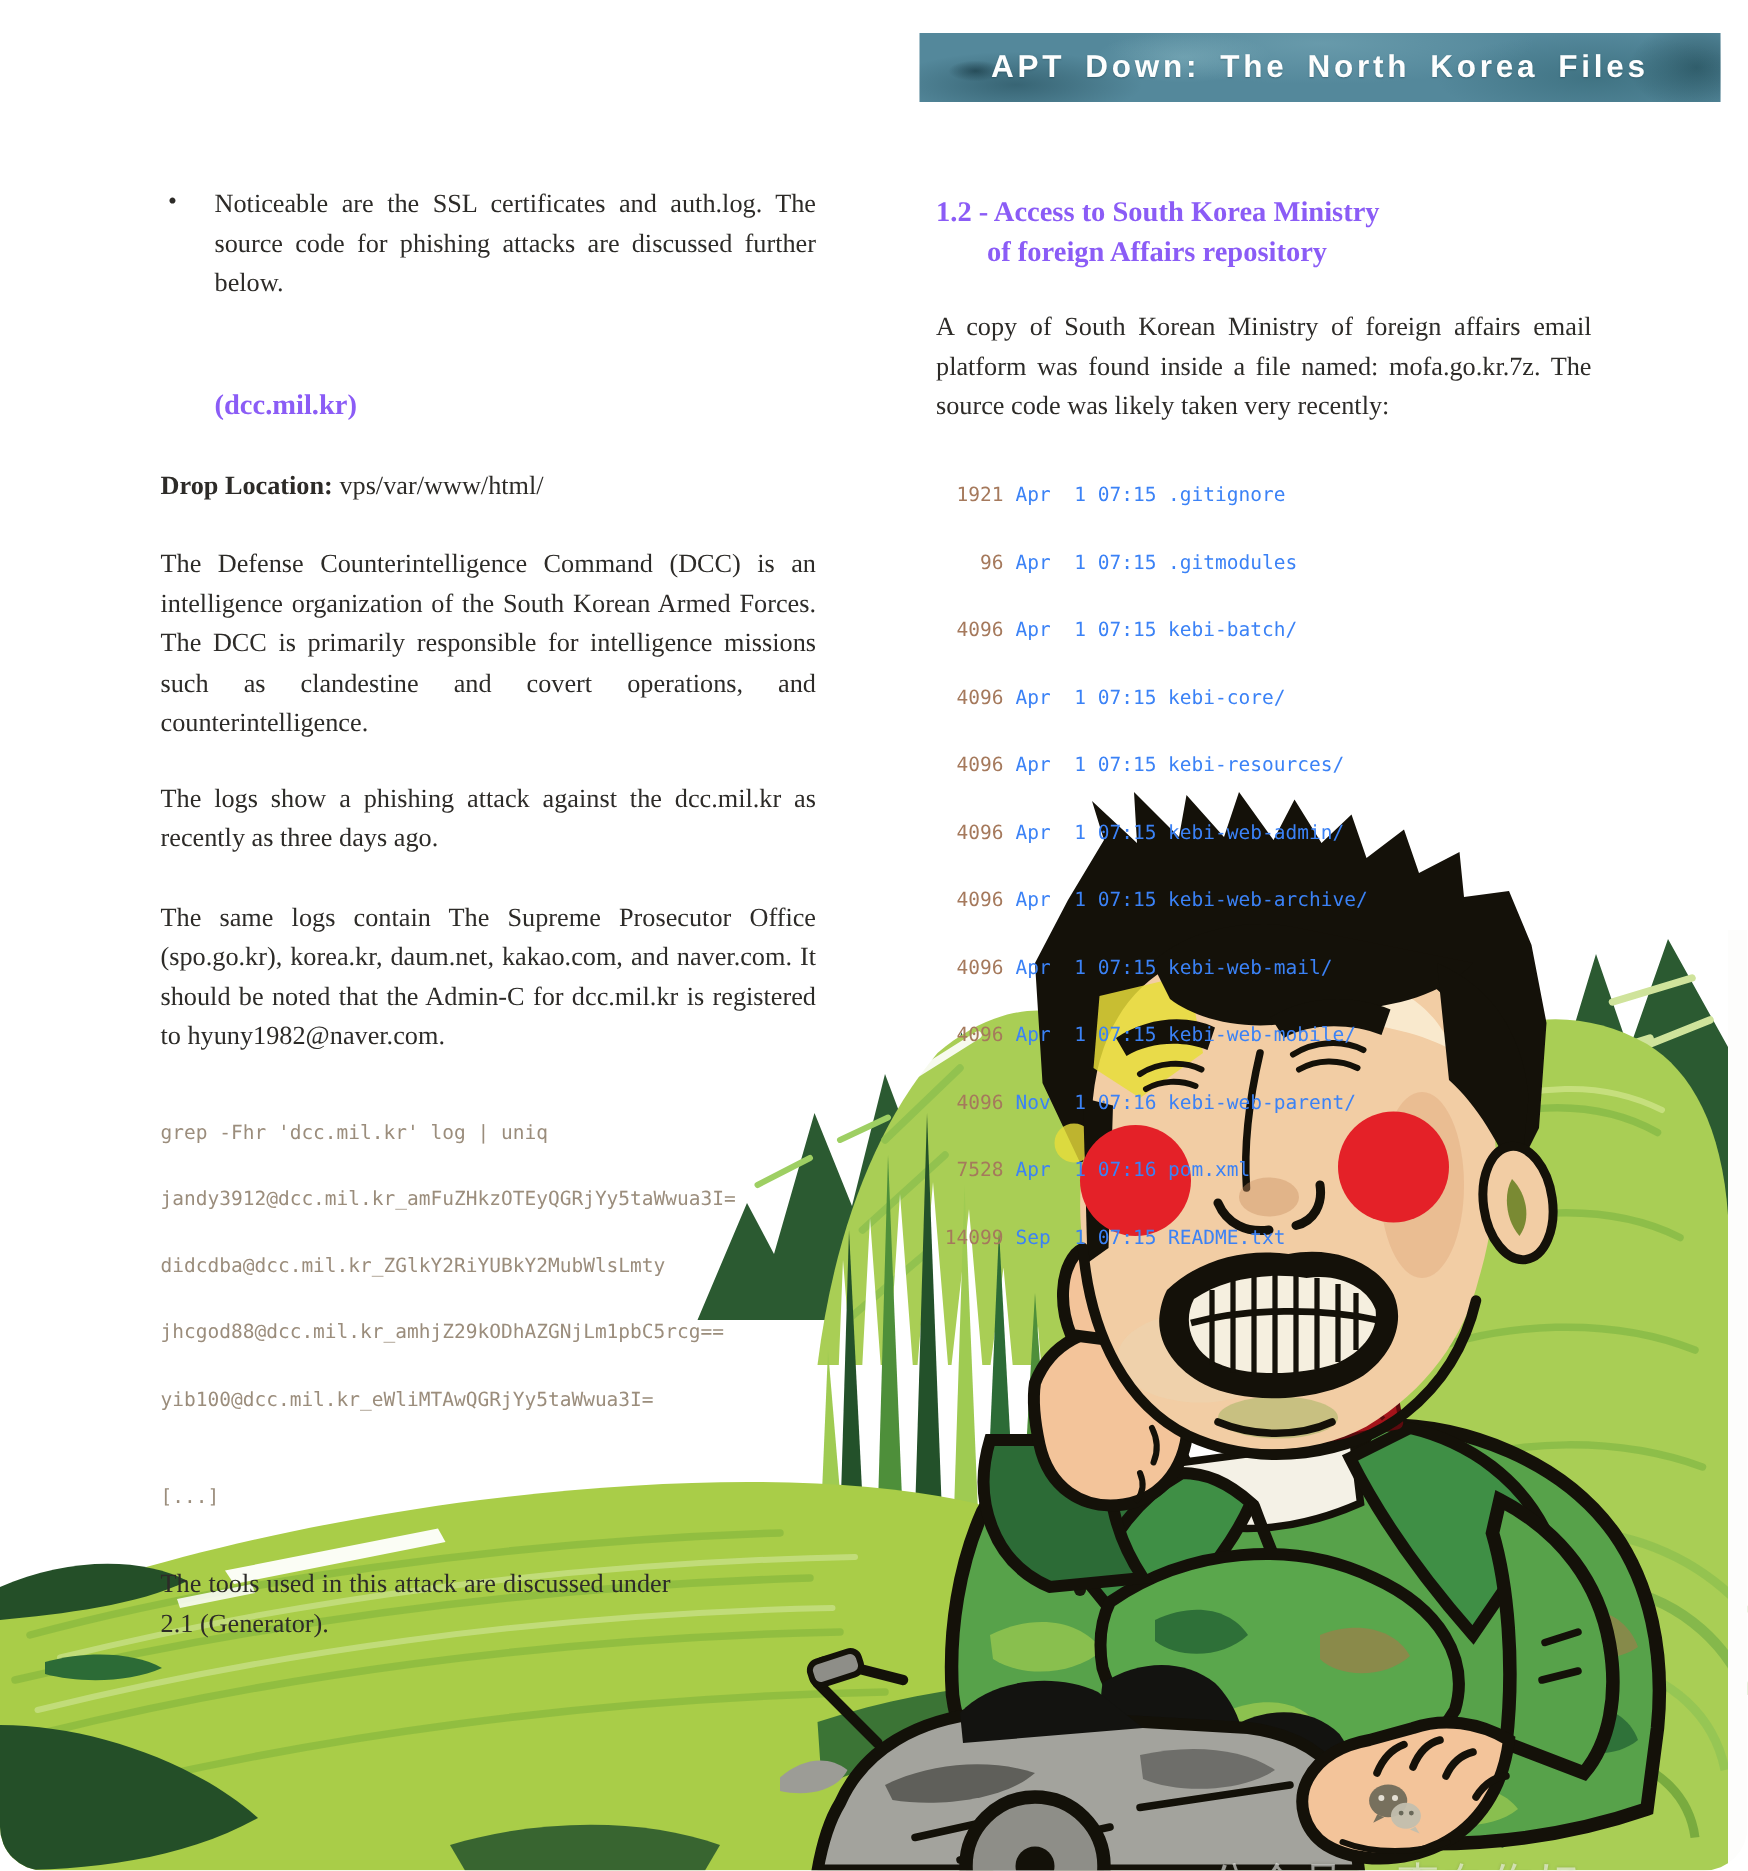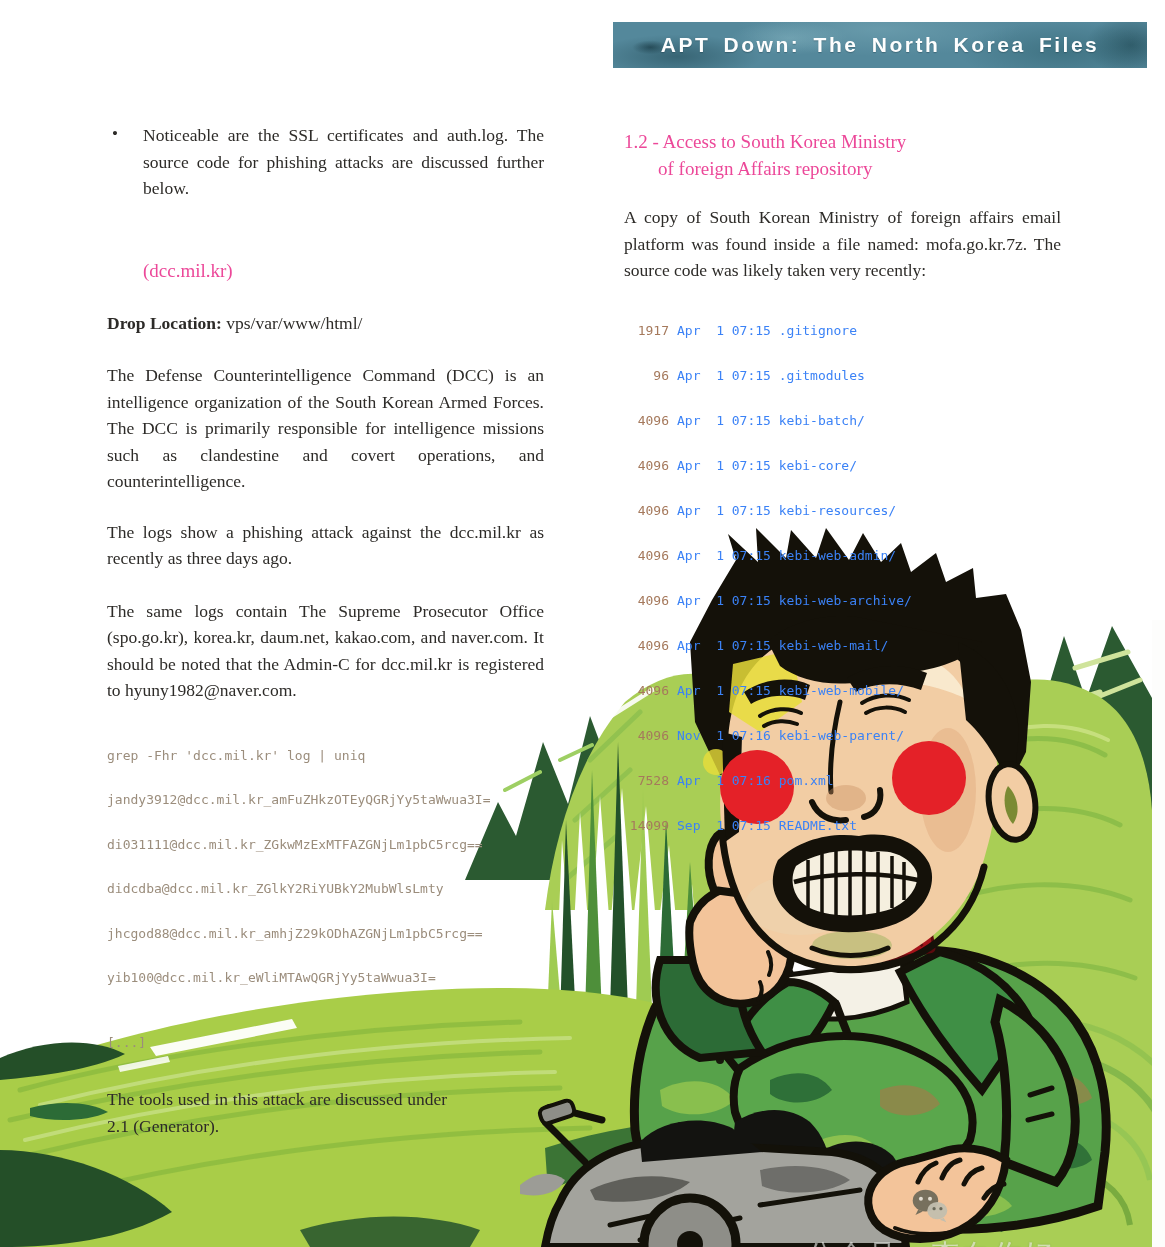--- a/index.html
+++ b/index.html
@@ -1,20 +1,20 @@
 <!DOCTYPE html>
 <html><head>
 <meta charset="utf-8">
 <style>
   * { margin:0; padding:0; box-sizing:border-box; }
   html,body { background:#ffffff; }
   .page {
     position:relative; width:1165px; height:1247px; margin:0 auto;
     background:#ffffff; overflow:hidden;
-    font-family:"Liberation Serif", serif; color:#2d2b28;
+    font-family:"Liberation Serif", serif; color:#2d2b28;border-radius:29px;
   }
   .illu { position:absolute; left:0; top:0; width:1165px; height:1247px; z-index:1; }
 
   
   .banner {
     position:absolute; left:613px; top:22px; width:534px; height:46px; z-index:3;
     background-color:#54889b;
     background-image:
       radial-gradient(ellipse 130px 34px at 12% 75%, rgba(28,66,78,.50), transparent 65%),
       radial-gradient(ellipse 26px 10px at 7% 55%, rgba(20,50,60,.65), transparent 70%),
@@ -30,21 +30,21 @@
     text-shadow:0 1px 1px rgba(20,50,60,.35);
   }
 
   
   .col { position:absolute; z-index:2; width:437px; font-size:17.5px; line-height:26.5px; }
   .col-left  { left:107px; top:122px; }
   .col-right { left:624px; top:124px; }
   .col p { text-align:justify; }
   .bullet-row { position:relative; padding-left:36px; }
   .bullet-dot { position:absolute; left:5px; top:-1px; font-size:17px; }
-  h2.sect { font-size:19px; line-height:27px; font-weight:normal; color:#ec4899; margin-top:28px; }
+  h2.sect { font-size:19px; line-height:27px; font-weight:bold; color:#8b5cf6; margin-top:28px; }
   h2.sect .ind { display:inline-block; }
   .col-left  h2.sect .ind { margin-left:36px; }
   .col-right h2.sect { margin-top:4px; }
   .col-right h2.sect .ind { margin-left:34px; }
   .droploc { margin-top:26px; }
   .p-dcc   { margin-top:26px; }
   .p-logs  { margin-top:24px; }
   .p-same  { margin-top:26px; }
   .p-mofa  { margin-top:22px; }
   .p-tools { margin-top:36px; width:340px; }
@@ -248,38 +248,37 @@
 
     <p class="droploc"><b>Drop Location:</b><span> vps/var/www/html/</span></p>
 
     <p class="p-dcc">The Defense Counterintelligence Command (DCC) is an intelligence organization of the South Korean Armed Forces. The DCC is primarily responsible for intelligence missions such as clandestine and covert operations, and counterintelligence.</p>
     <p class="p-logs">The logs show a phishing attack against the dcc.mil.kr as recently as three days ago.</p>
     <p class="p-same">The same logs contain The Supreme Prosecutor Office (spo.go.kr), korea.kr, daum.net, kakao.com, and naver.com. It should be noted that the Admin-C for dcc.mil.kr is registered to hyuny1982@naver.com.</p>
 
     <div class="code grepblock">
       <div>grep -Fhr 'dcc.mil.kr' log | uniq</div>
       <div>jandy3912@dcc.mil.kr_amFuZHkzOTEyQGRjYy5taWwua3I=</div>
-      <div>di031111@dcc.mil.kr_ZGkwMzExMTFAZGNjLm1pbC5rcg==</div>
       <div>didcdba@dcc.mil.kr_ZGlkY2RiYUBkY2MubWlsLmty</div>
       <div>jhcgod88@dcc.mil.kr_amhjZ29kODhAZGNjLm1pbC5rcg==</div>
       <div>yib100@dcc.mil.kr_eWliMTAwQGRjYy5taWwua3I=</div>
     </div>
 
     <div class="code ellipsis">[...]</div>
 
     <p class="p-tools">The tools used in this attack are discussed under 2.1 (Generator).</p>
   </div>
 
   <div class="col col-right">
     <h2 class="sect"><span>1.2 - Access to South Korea Ministry</span><br><span class="ind">of foreign Affairs repository</span></h2>
 
     <p class="p-mofa">A copy of South Korean Ministry of foreign affairs email platform was found inside a file named: mofa.go.kr.7z. The source code was likely taken very recently:</p>
 
     <div class="code listing">
-      <div class="row"><span class="sz">1917</span><span class="rest">Apr  1 07:15 .gitignore</span></div>
+      <div class="row"><span class="sz">1921</span><span class="rest">Apr  1 07:15 .gitignore</span></div>
       <div class="row"><span class="sz">96</span><span class="rest">Apr  1 07:15 .gitmodules</span></div>
       <div class="row"><span class="sz">4096</span><span class="rest">Apr  1 07:15 kebi-batch/</span></div>
       <div class="row"><span class="sz">4096</span><span class="rest">Apr  1 07:15 kebi-core/</span></div>
       <div class="row"><span class="sz">4096</span><span class="rest">Apr  1 07:15 kebi-resources/</span></div>
       <div class="row"><span class="sz">4096</span><span class="rest">Apr  1 07:15 kebi-web-admin/</span></div>
       <div class="row"><span class="sz">4096</span><span class="rest">Apr  1 07:15 kebi-web-archive/</span></div>
       <div class="row"><span class="sz">4096</span><span class="rest">Apr  1 07:15 kebi-web-mail/</span></div>
       <div class="row"><span class="sz">4096</span><span class="rest">Apr  1 07:15 kebi-web-mobile/</span></div>
       <div class="row"><span class="sz">4096</span><span class="rest">Nov  1 07:16 kebi-web-parent/</span></div>
       <div class="row"><span class="sz">7528</span><span class="rest">Apr  1 07:16 pom.xml</span></div>

